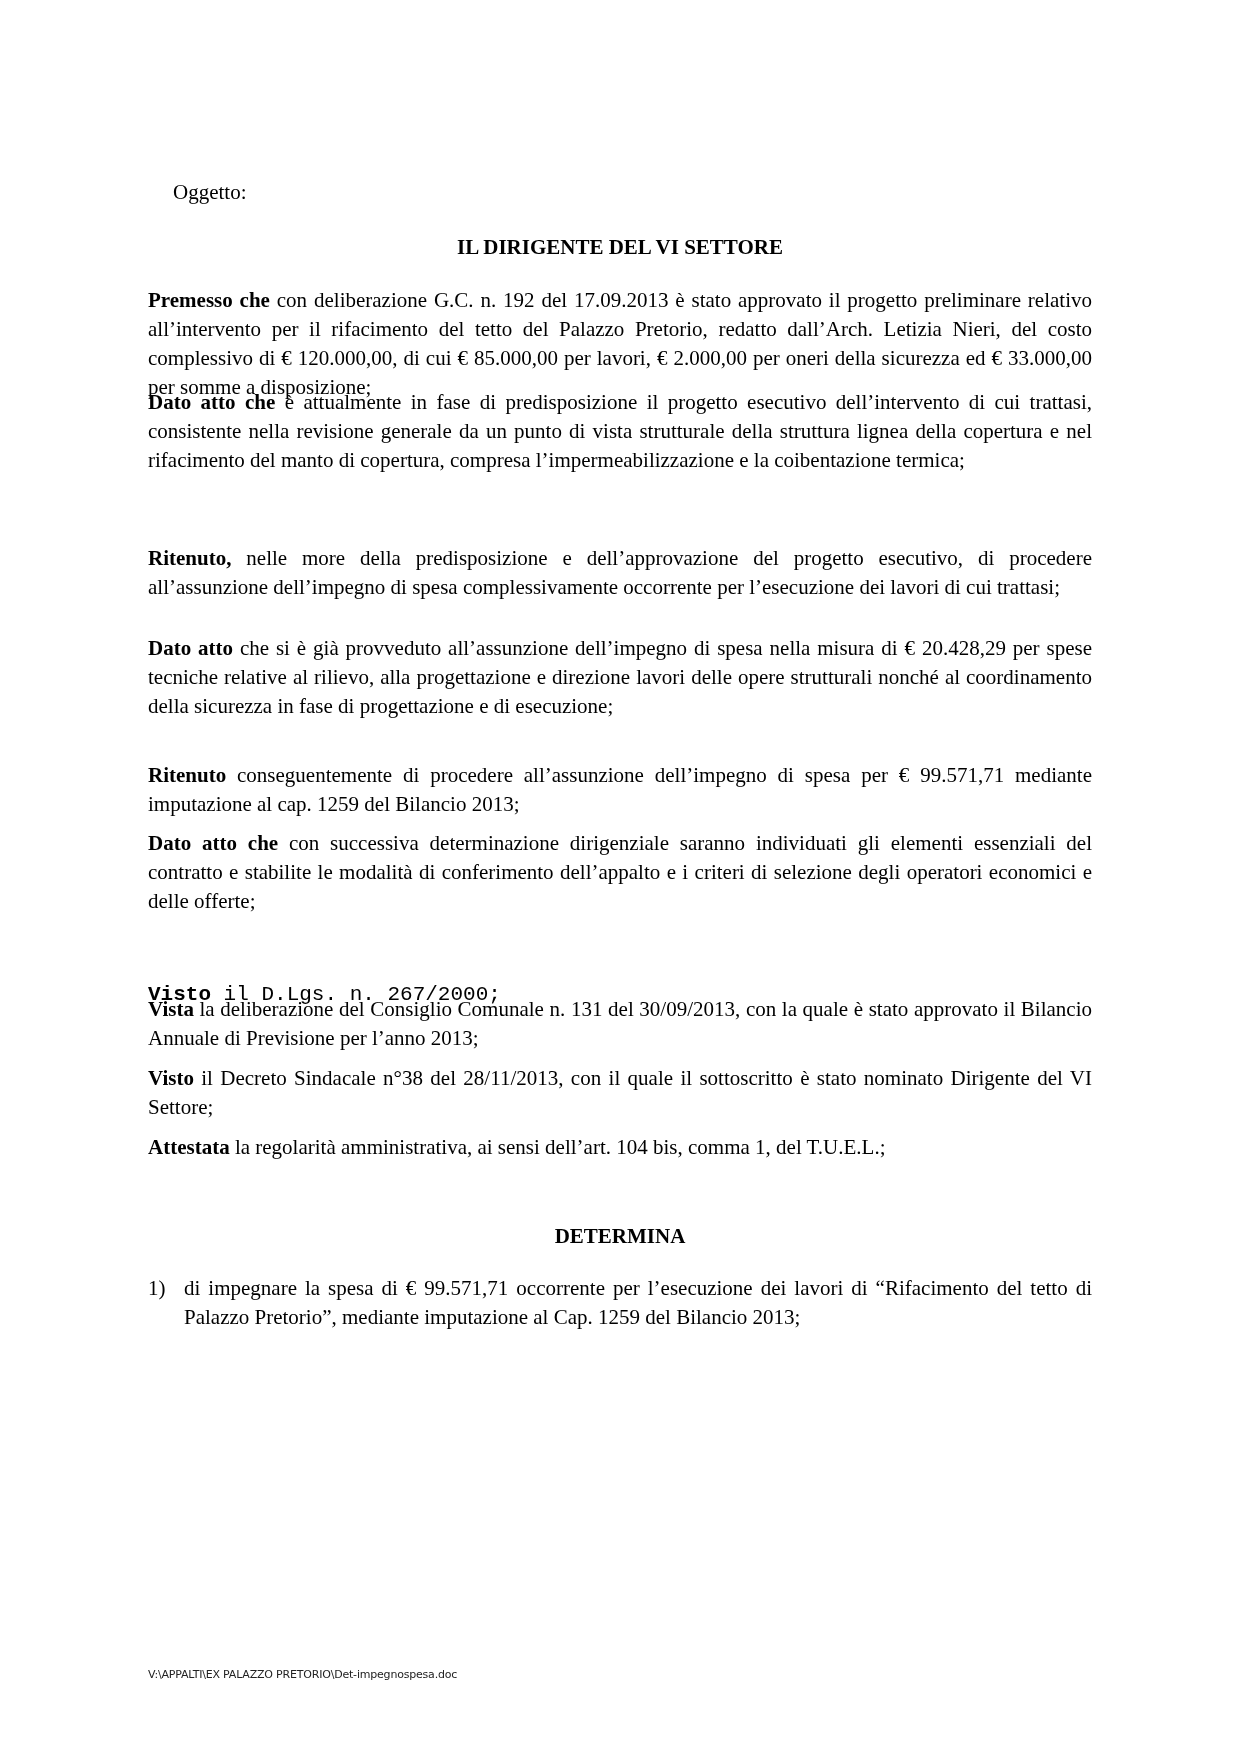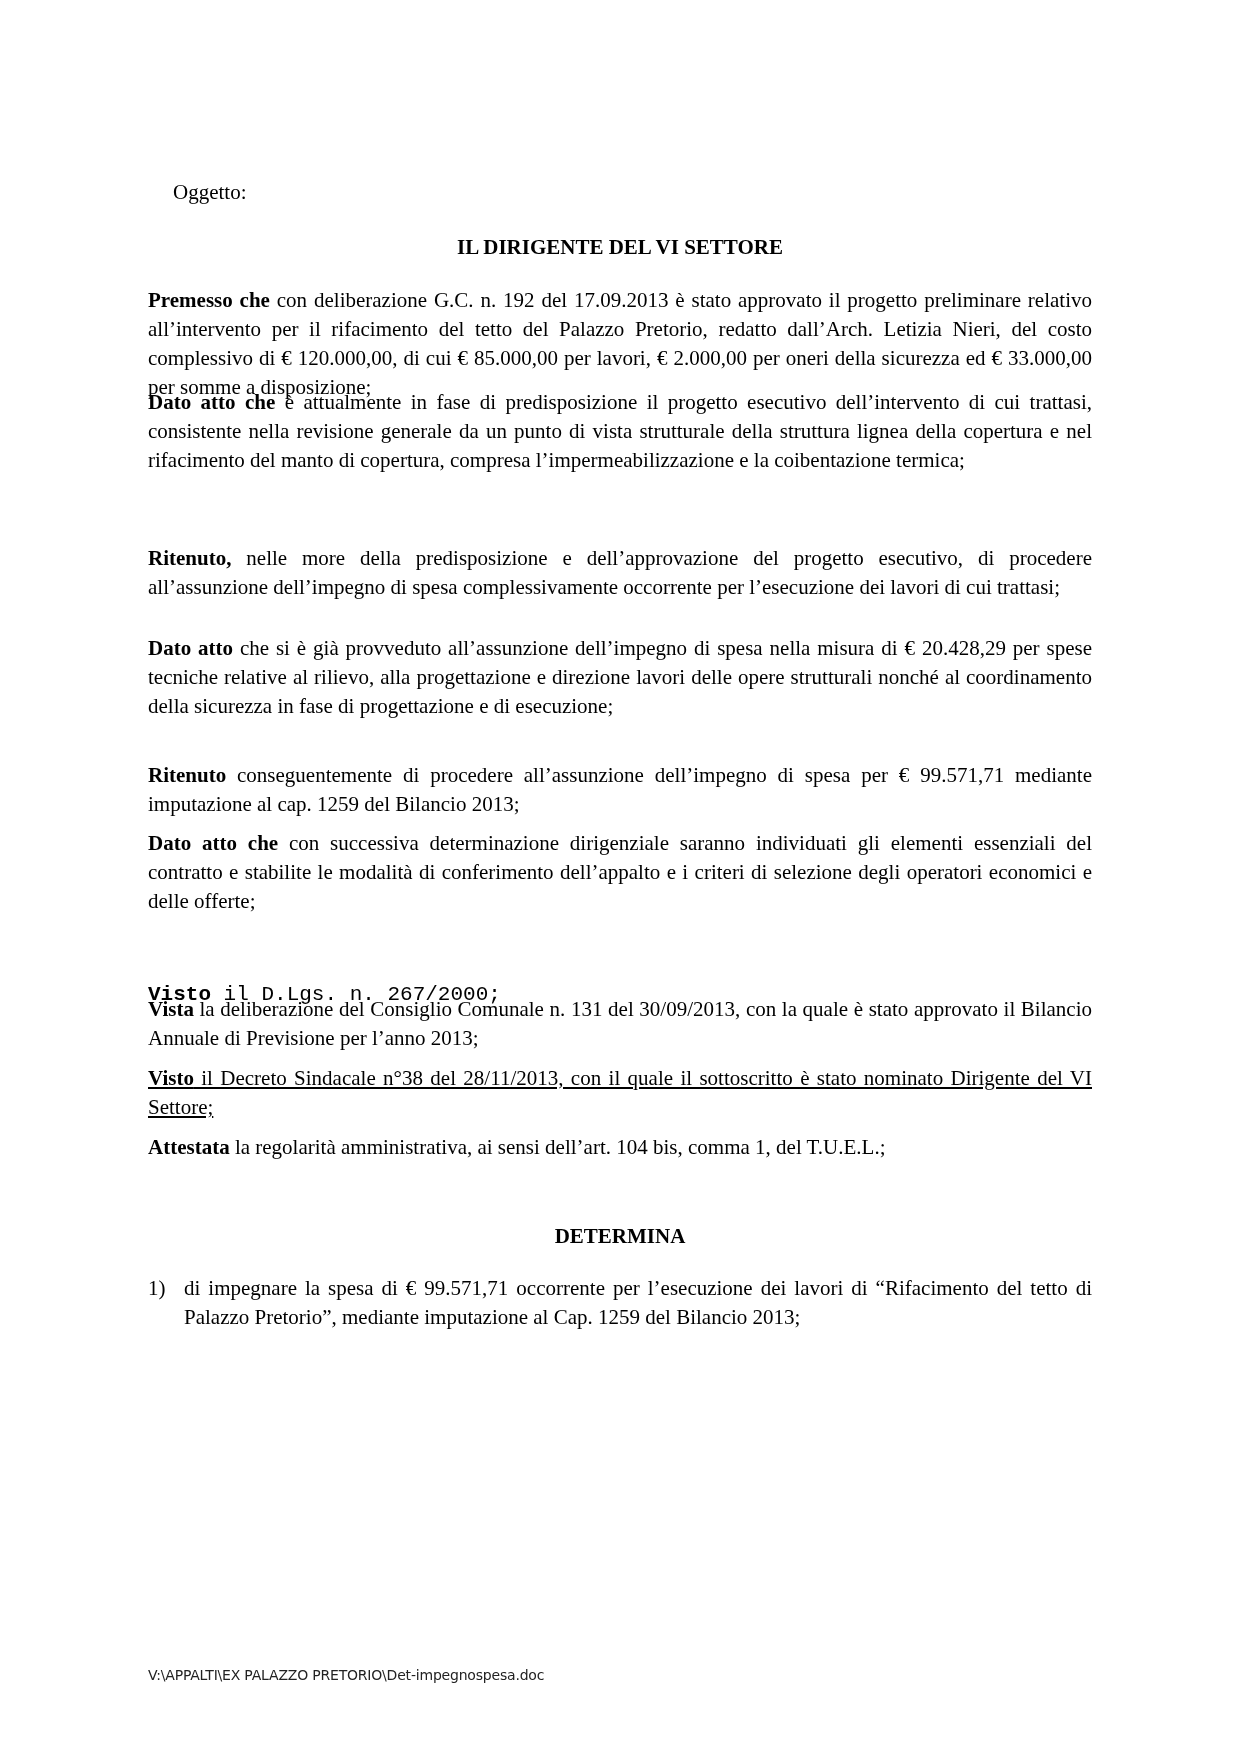--- a/index.html
+++ b/index.html
@@ -67,21 +67,21 @@
     }
     .list-text {
       flex: 1;
       text-align: justify;
     }
     .footer {
       position: absolute;
       left: 148px;
       top: 1668px;
       font-family: "DejaVu Sans", "Liberation Sans", sans-serif;
-      font-size: 14px;
+      font-size: 11px;
       line-height: 14px;
       color: #222222;
       letter-spacing: -0.2px;
       text-align: right;
     }
   </style>
 </head>
 <body>
 
 <div class="page">
@@ -117,21 +117,21 @@
   </div>
 
   <div class="para" style="top:980px;font-family:Liberation Mono, monospace;">
     <b>Visto</b><span> il D.Lgs. n. 267/2000;</span>
   </div>
 
   <div class="para" style="top:988px;margin-top:7px;">
     <b>Vista</b><span> la deliberazione del Consiglio Comunale n. 131 del 30/09/2013, con la quale è stato approvato il Bilancio Annuale di Previsione per l’anno 2013;</span>
   </div>
 
-  <div class="para" style="top:1064px;text-decoration:underline;">
+  <div class="para" style="top:1064px;">
     <b>Visto</b><span> il Decreto Sindacale n°38 del 28/11/2013, con il quale il sottoscritto è stato nominato Dirigente del VI Settore;</span>
   </div>
 
   <div class="para" style="top:1133px;">
     <b>Attestata</b><span> la regolarità amministrativa, ai sensi dell’art. 104 bis, comma 1, del T.U.E.L.;</span>
   </div>
 
   <div class="heading" style="top:1222px;">DETERMINA</div>
 
   <div class="list-item" style="top:1274px;">

